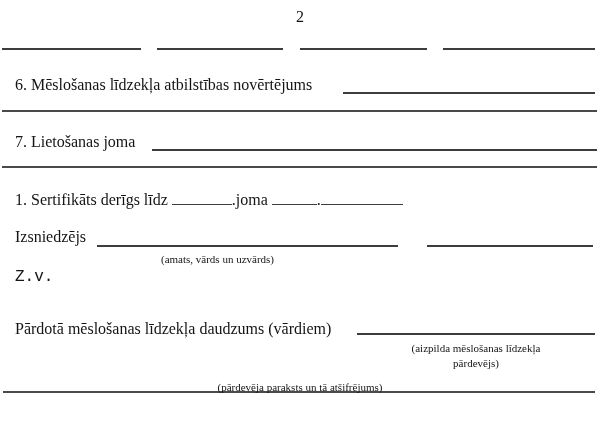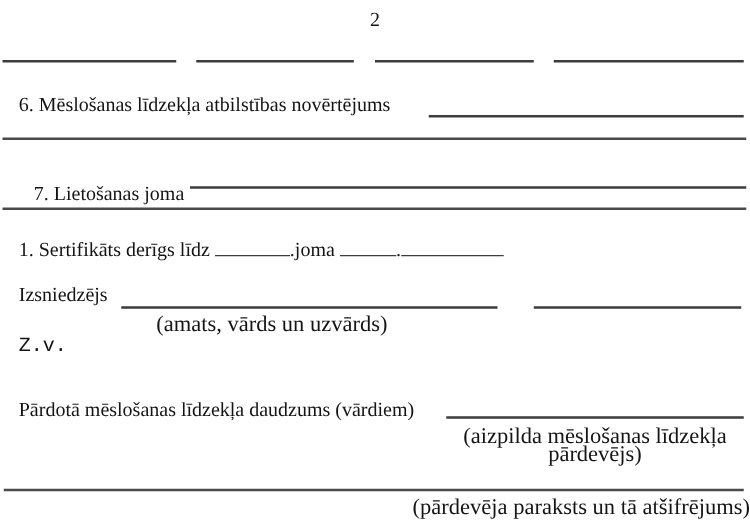--- a/index.html
+++ b/index.html
@@ -6,21 +6,21 @@
   #page {
     position: relative;
     width: 600px;
     height: 425px;
     background: #ffffff;
     font-family: "Liberation Serif", "DejaVu Serif", serif;
     color: #141414;
     overflow: hidden;
   }
   .txt { position: absolute; font-size: 16px; line-height: 16px; white-space: nowrap; }
-  .cap { position: absolute; font-size: 18px; line-height: 15px; text-align: center; }
+  .cap { position: absolute; font-size: 11px; line-height: 15px; text-align: center; }
   .rule {
     position: absolute;
     height: 2px;
     background: #3d3d3d;
   }
   .rule.soft { background: #4a4a4a; }
   .inline-blank {
     display: inline-block;
     height: 13px;
     border-bottom: 1.8px solid #3d3d3d;
@@ -38,21 +38,21 @@
 
   <div class="rule" style="left: 2px;   top: 48px; width: 139px;"></div>
   <div class="rule" style="left: 157px; top: 48px; width: 126px;"></div>
   <div class="rule" style="left: 300px; top: 48px; width: 127px;"></div>
   <div class="rule" style="left: 443px; top: 48px; width: 152px;"></div>
 
   <div class="txt" style="left: 15px; top: 77px;">6. Mēslošanas līdzekļa atbilstības novērtējums</div>
   <div class="rule" style="left: 343px; top: 92px; width: 252px;"></div>
   <div class="rule soft" style="left: 2px; top: 110px; width: 595px;"></div>
 
-  <div class="txt" style="left: 27px; top: 134px; margin-top: 14px;">7. Lietošanas joma</div>
+  <div class="txt" style="left: 15px; top: 134px;">7. Lietošanas joma</div>
   <div class="rule" style="left: 152px; top: 149px; width: 445px;"></div>
   <div class="rule soft" style="left: 2px; top: 166px; width: 595px;"></div>
 
   <div id="item8-row">
     <span>1. Sertifikāts derīgs līdz</span><span> </span><span class="inline-blank" style="width: 60px;"></span><span>.joma</span><span> </span><span class="inline-blank" style="width: 45px;"></span><span>.</span><span class="inline-blank" style="width: 82px;"></span>
   </div>
 
   <div class="txt" style="left: 15px; top: 229px;">Izsniedzējs</div>
   <div class="rule" style="left: 97px; top: 245px; width: 301px;"></div>
   <div class="rule" style="left: 427px; top: 245px; width: 166px;"></div>
@@ -61,15 +61,15 @@
   <div class="txt" style="left: 15px; top: 269px; font-family: Liberation Mono, monospace;">Z.v.</div>
 
   <div class="txt" style="left: 15px; top: 321px;">Pārdotā mēslošanas līdzekļa daudzums (vārdiem)</div>
   <div class="rule" style="left: 357px; top: 333px; width: 238px;"></div>
   <div class="cap" style="left: 357px; top: 341px; width: 238px;">
     <span>(aizpilda mēslošanas līdzekļa</span><br>
     <span>pārdevējs)</span>
   </div>
 
   <div class="rule soft" style="left: 3px; top: 391px; width: 592px;"></div>
-  <div class="cap center" style="top: 398px; text-align: right;">(pārdevēja paraksts un tā atšifrējums)</div>
+  <div class="cap center" style="top: 380px;">(pārdevēja paraksts un tā atšifrējums)</div>
 
 </div>
 
 </body></html>

